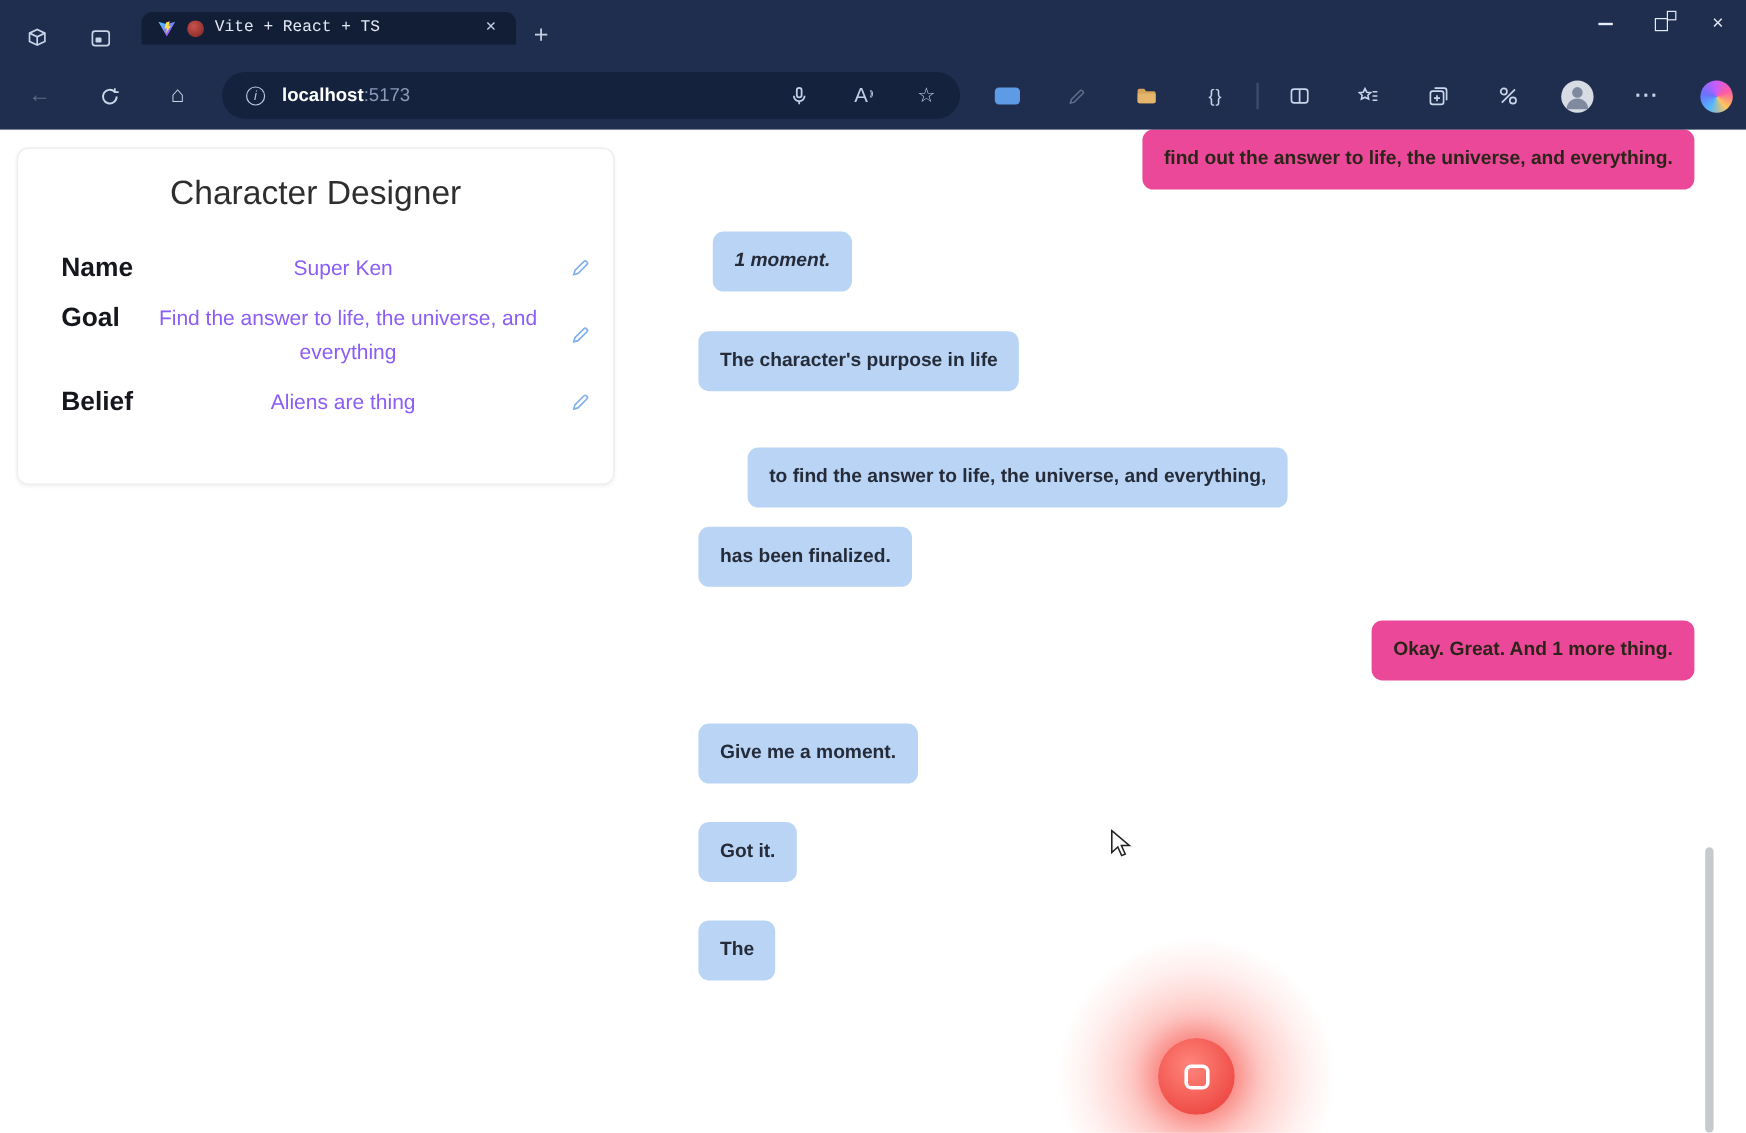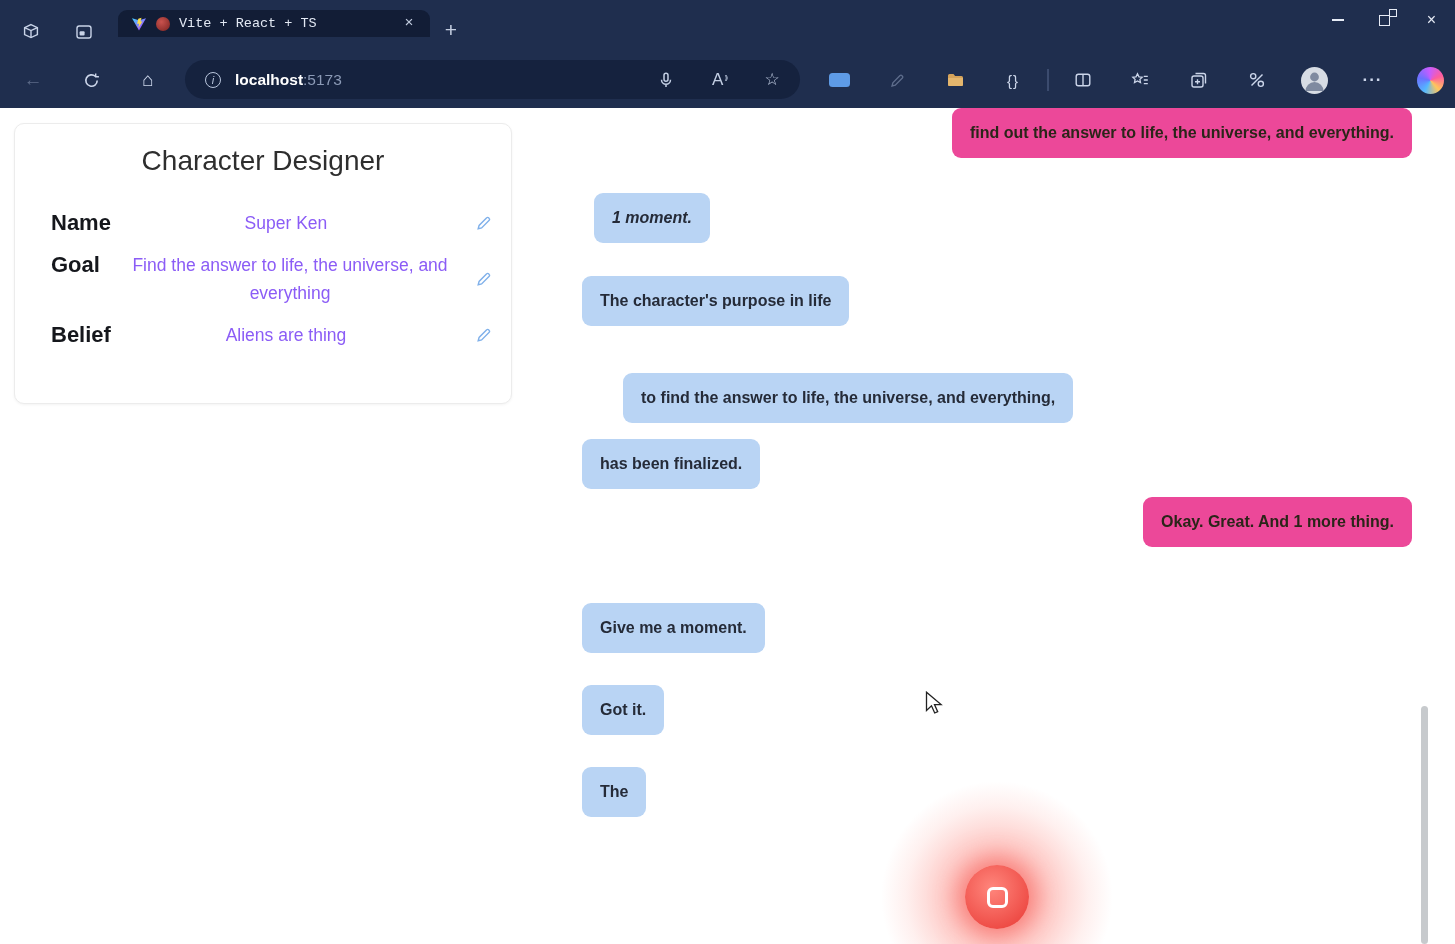--- a/index.html
+++ b/index.html
@@ -58,21 +58,21 @@
 
   
   .bubble { position:absolute; border-radius:9px; padding:16px 18px; font-size:16px; font-weight:600; color:#252b38; white-space:nowrap; z-index:5; }
   .assistant { background:#b9d4f4; }
   .user { background:#ec4899; color:#2b2519; }
   .b0 { top:108px; right:43px; }
   .b1 { top:193px; left:594px;font-style:italic; }
   .b2 { top:276px; left:582px; }
   .b3 { top:373px; left:582px;margin-left:41px; }
   .b4 { top:439px; left:582px; }
-  .b5 { top:497px; right:43px; }
+  .b5 { top:517px; right:43px; }
   .b6 { top:603px; left:582px; }
   .b7 { top:685px; left:582px; }
   .b8 { top:767px; left:582px; }
 
   
   .halo { position:absolute; left:880px; top:780px; width:234px; height:234px; border-radius:50%; z-index:8;
           background:radial-gradient(circle, rgba(252,100,92,.55) 0%, rgba(252,120,110,.30) 38%, rgba(252,140,130,.13) 55%, rgba(255,255,255,0) 70%); }
   .stop-btn { position:absolute; left:85px; top:85px; width:64px; height:64px; border-radius:50%; border:none; cursor:pointer;
           background:radial-gradient(circle at 42% 36%, #ff867c, #ee4b45 75%);
           box-shadow:0 0 26px 8px rgba(246,88,80,.65);

